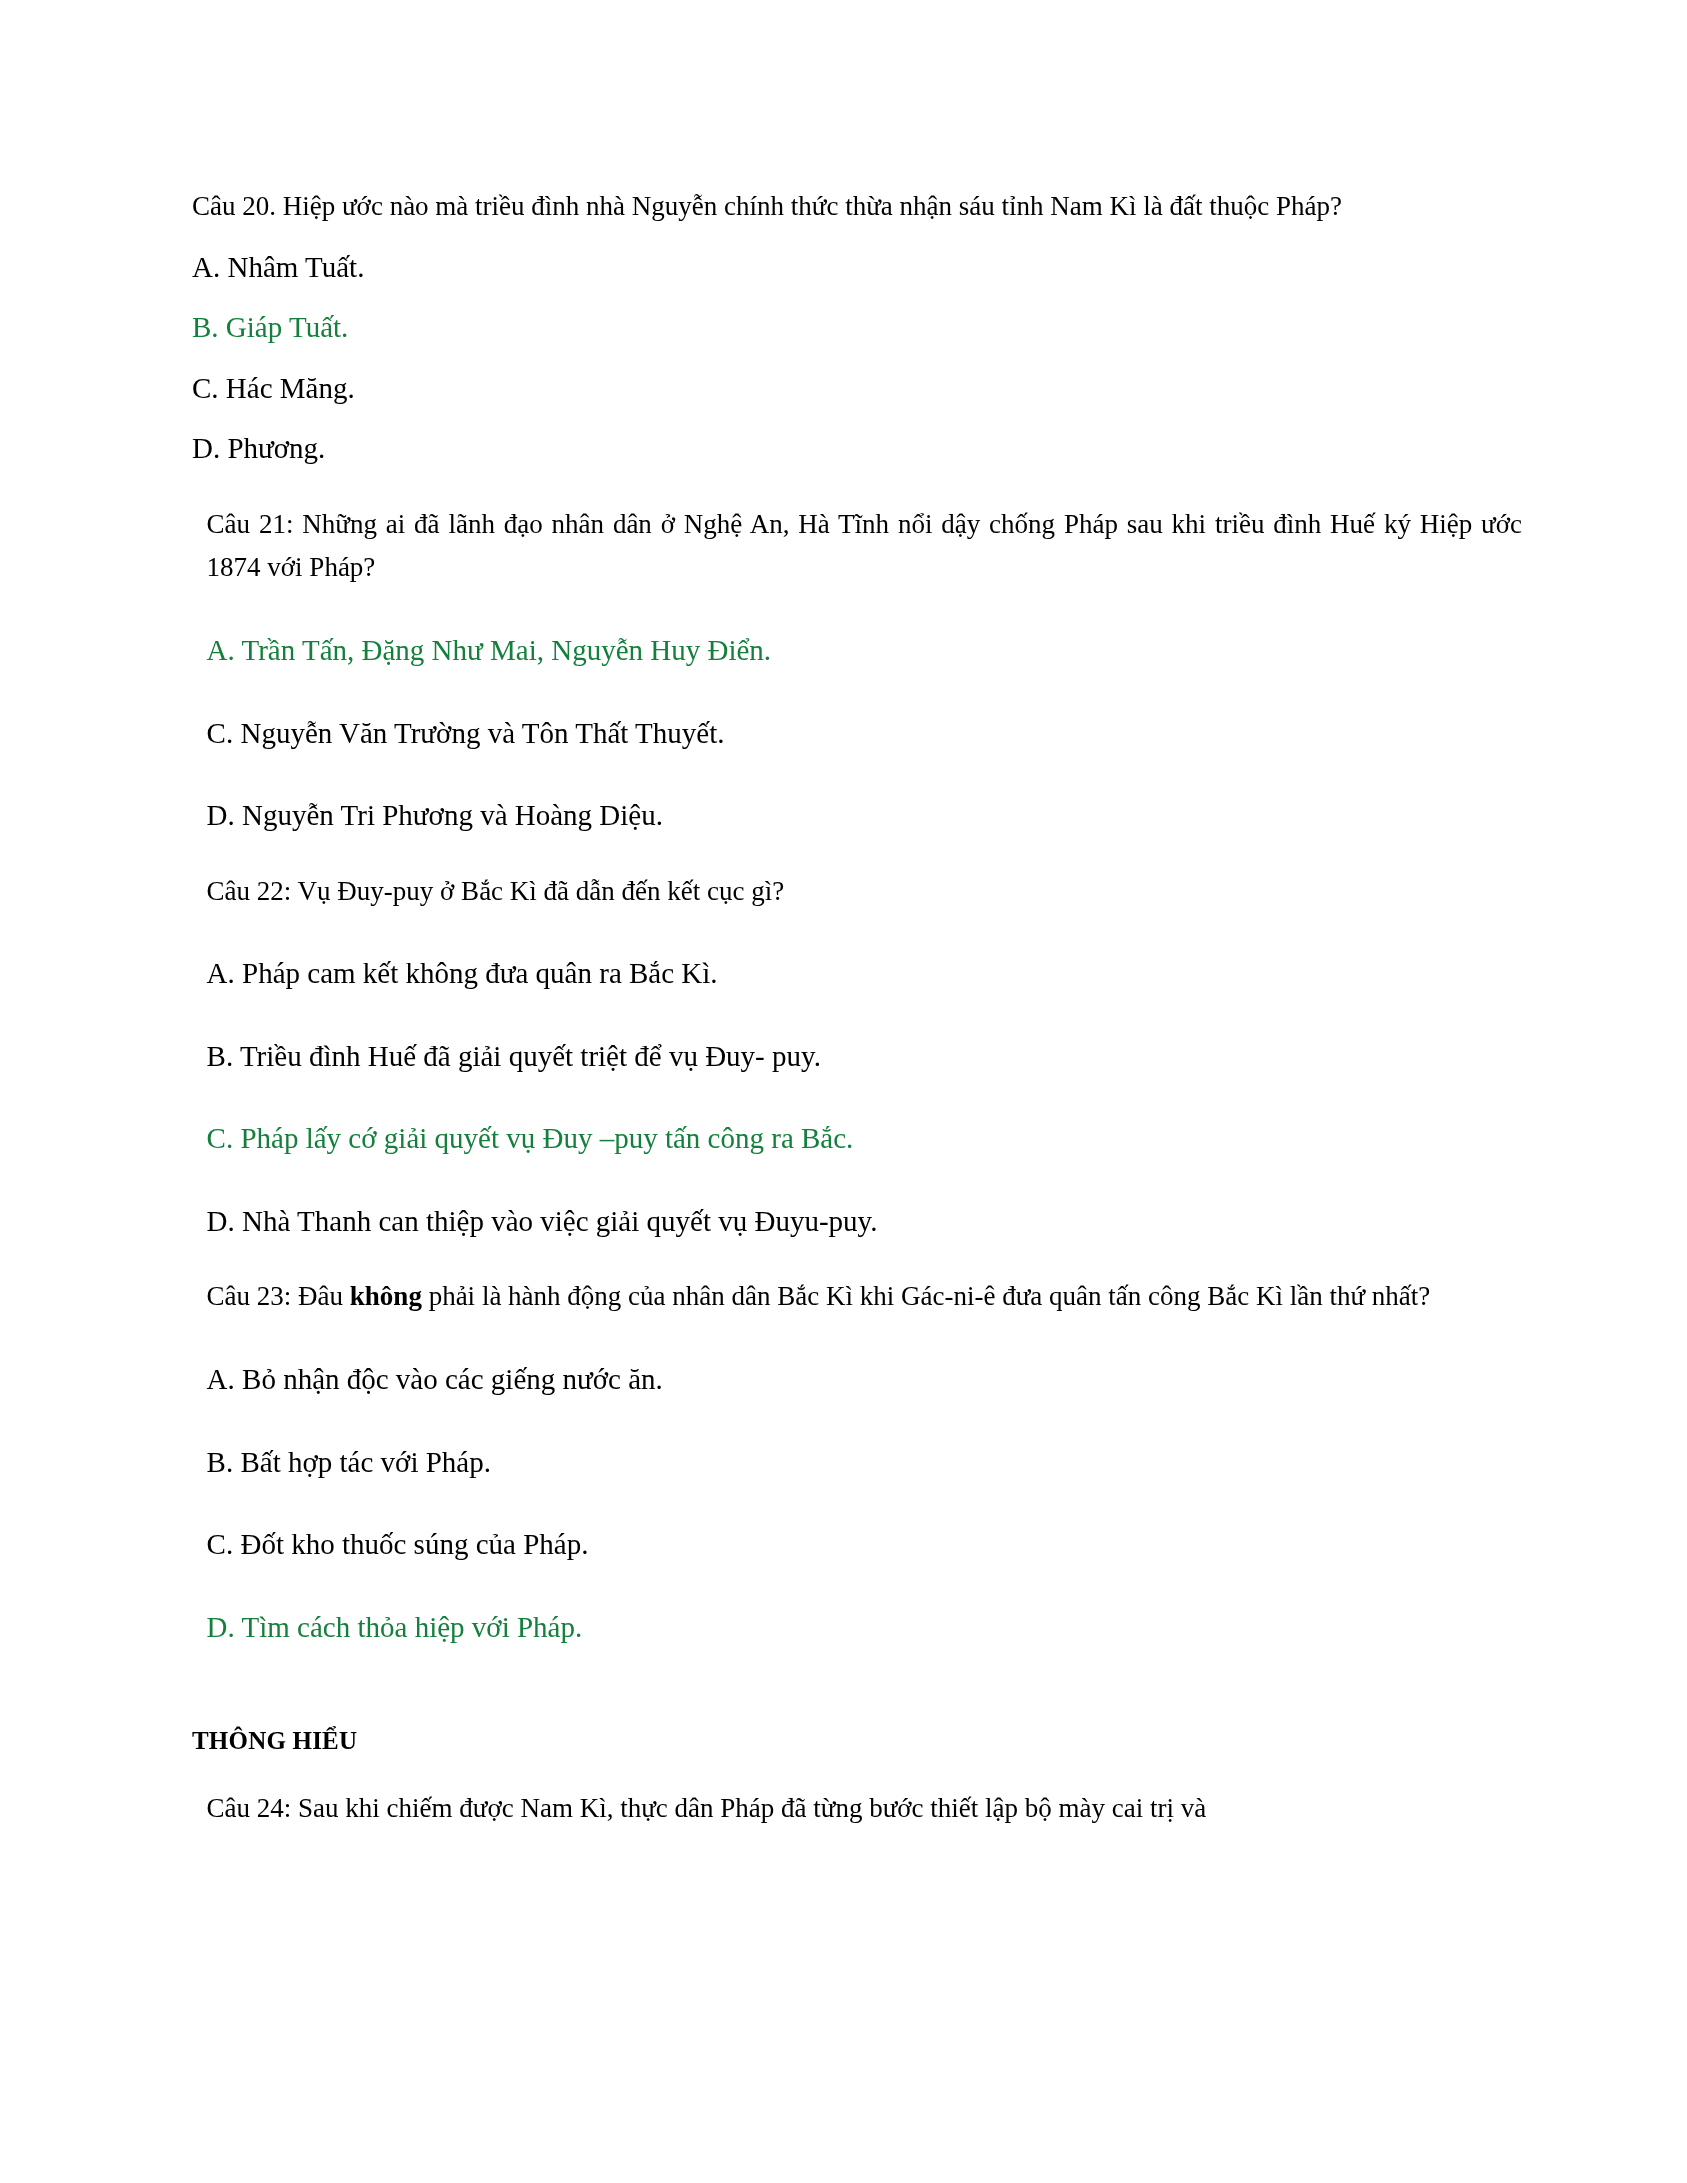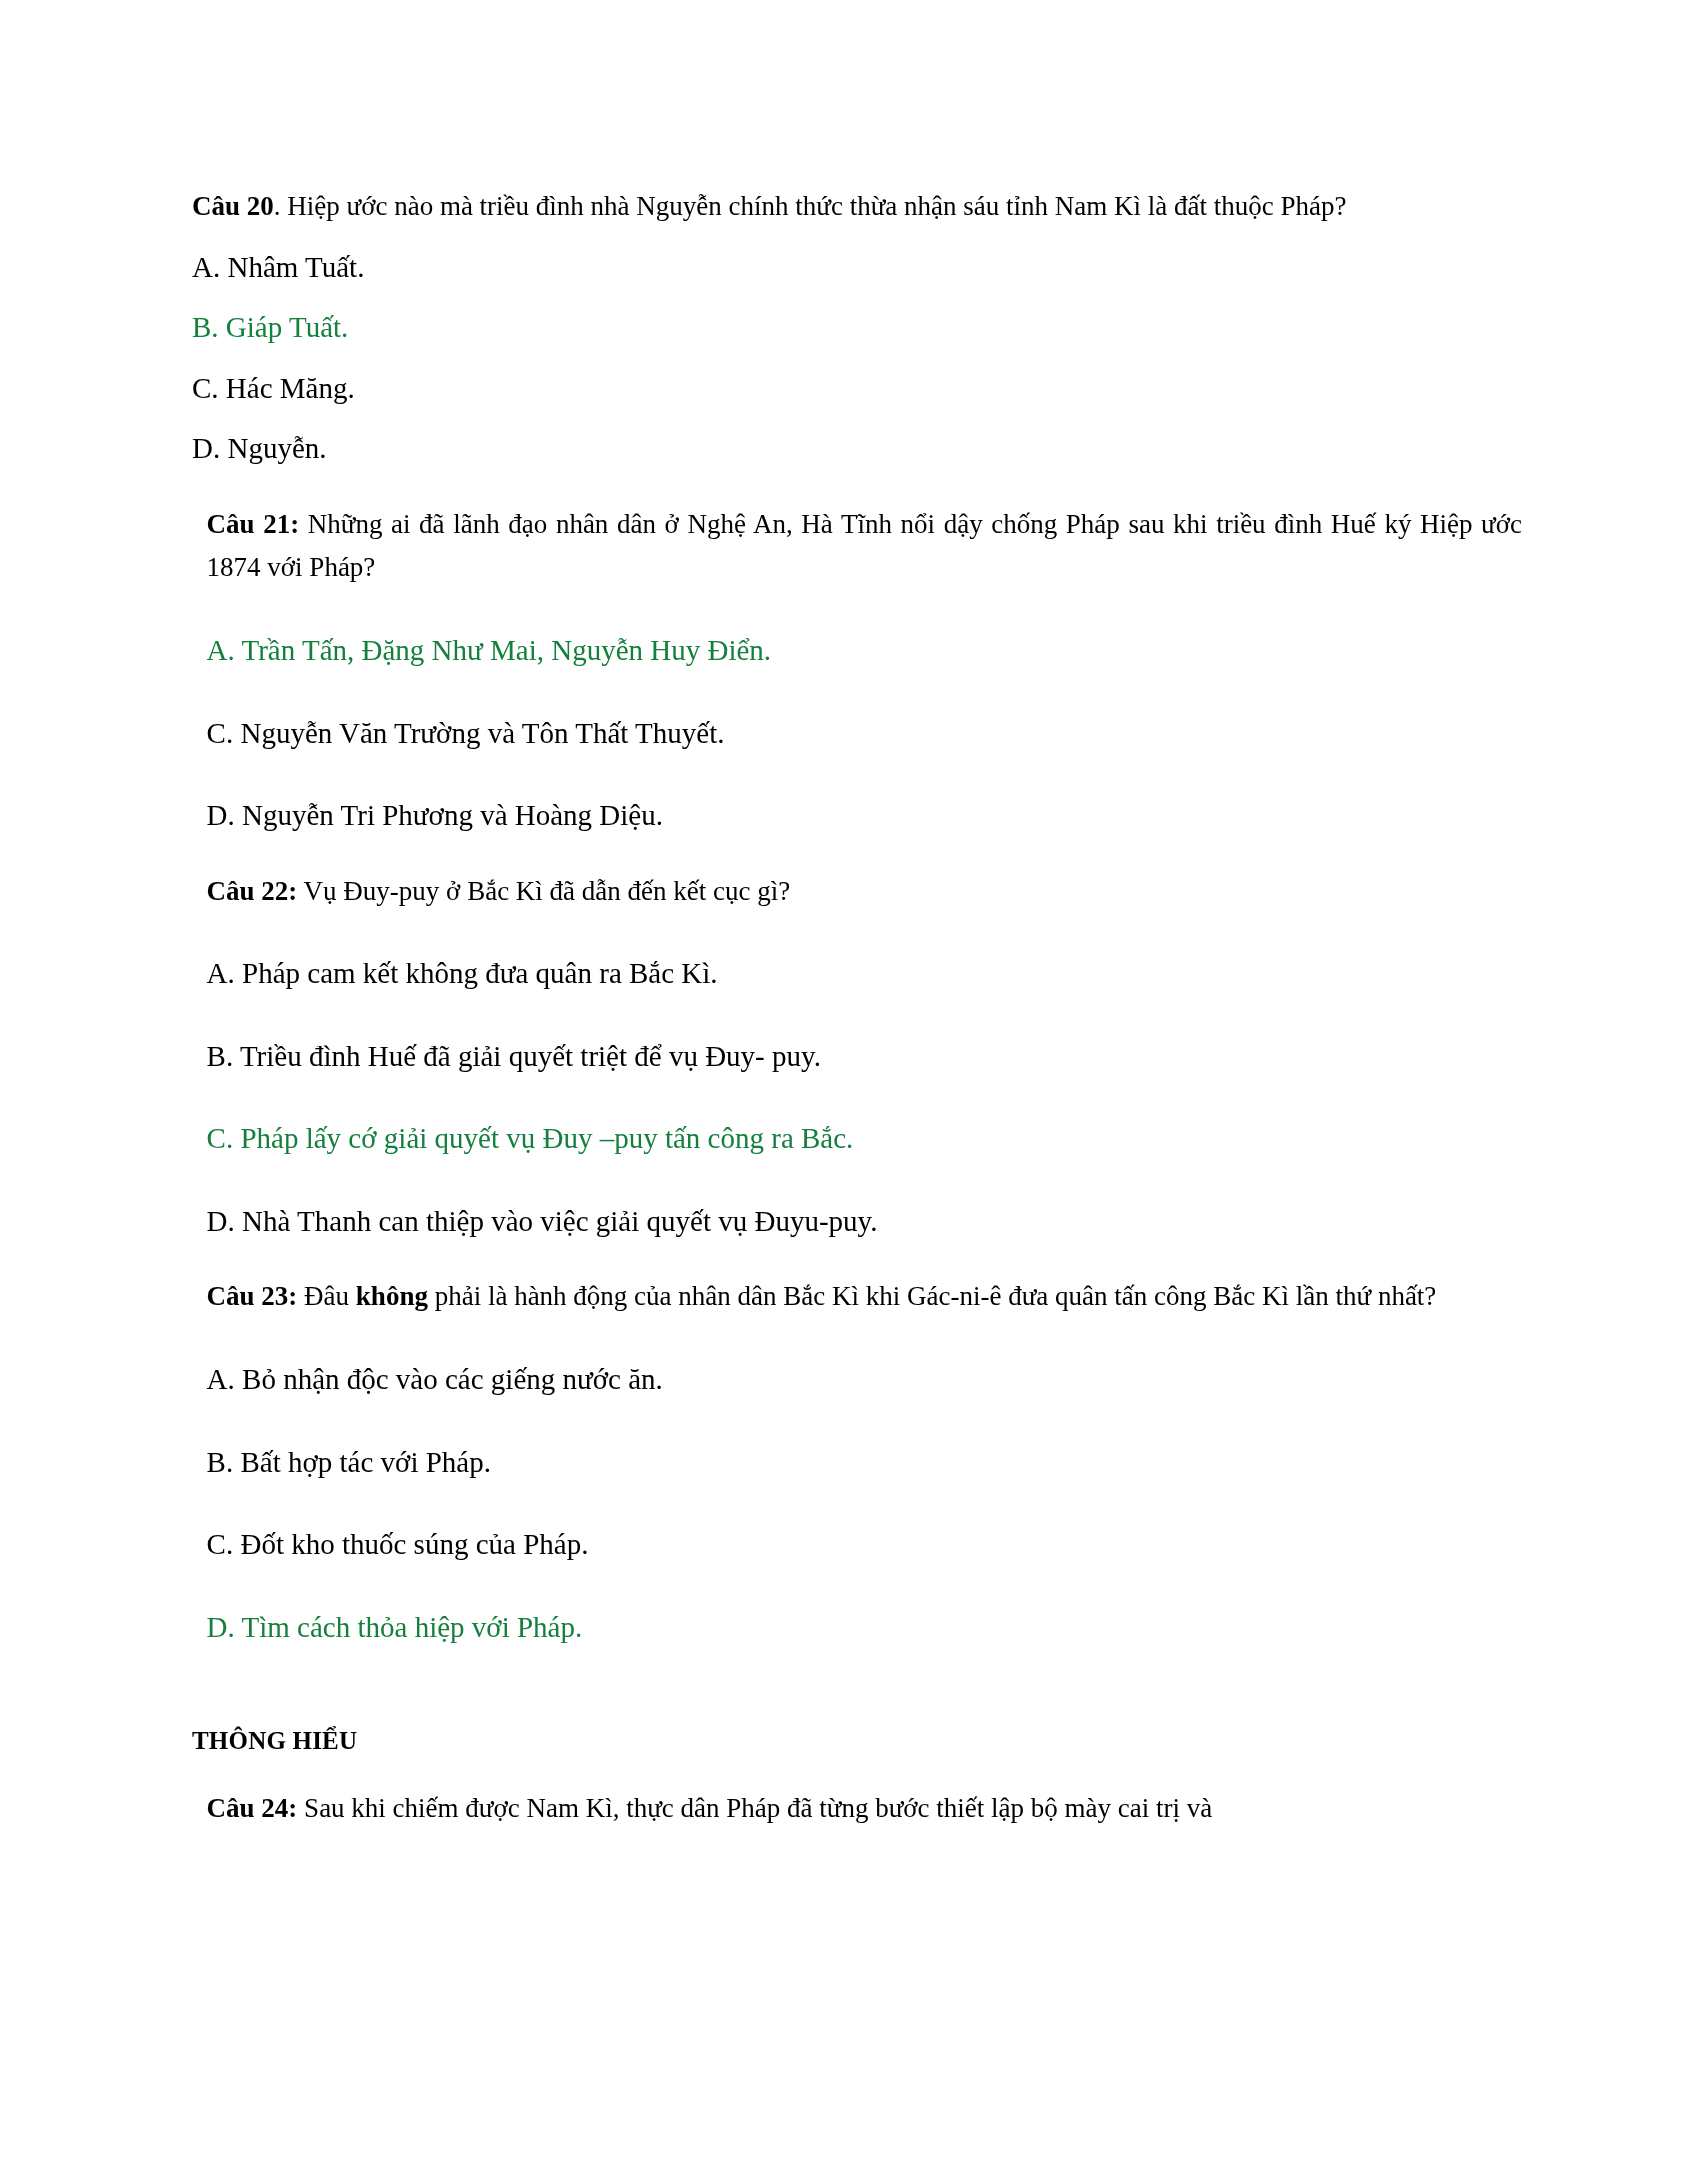--- a/index.html
+++ b/index.html
@@ -28,21 +28,21 @@
     line-height: 1.62;
     text-align: justify;
     text-justify: inter-word;
     margin: 0 0 17px 0;
   }
   .q-stem.indent {
     padding-left: 14.6px;
     margin-top: 32px;
   }
   .q-label {
-    font-weight: bold;
+    font-weight: normal;
   }
   .q-strong {
     font-weight: bold;
   }
   .opt {
     font-size: 29px;
     line-height: 1.5;
     margin: 0 0 17px 0;
     padding-left: 0;
   }
@@ -64,21 +64,21 @@
 </head>
 <body>
 
 <div class="page">
 
   <div class="q-block">
     <p class="q-stem"><span class="q-label">Câu 20</span><span>.</span><span> Hiệp ước nào mà triều đình nhà Nguyễn chính thức thừa nhận sáu tỉnh Nam Kì là đất thuộc Pháp?</span></p>
     <p class="opt">A. Nhâm Tuất.</p>
     <p class="opt correct">B. Giáp Tuất.</p>
     <p class="opt">C. Hác Măng.</p>
-    <p class="opt">D. Nguyễn.</p>
+    <p class="opt">D. Phương.</p>
   </div>
 
   <div class="q-block">
     <p class="q-stem indent"><span class="q-label">Câu 21:</span><span> Những ai đã lãnh đạo nhân dân ở Nghệ An, Hà Tĩnh nổi dậy chống Pháp sau khi triều đình Huế ký Hiệp ước 1874 với Pháp?</span></p>
     <p class="opt indent correct">A. Trần Tấn, Đặng Như Mai, Nguyễn Huy Điển.</p>
     <p class="opt indent">C. Nguyễn Văn Trường và Tôn Thất Thuyết.</p>
     <p class="opt indent">D. Nguyễn Tri Phương và Hoàng Diệu.</p>
   </div>
 
   <div class="q-block">

